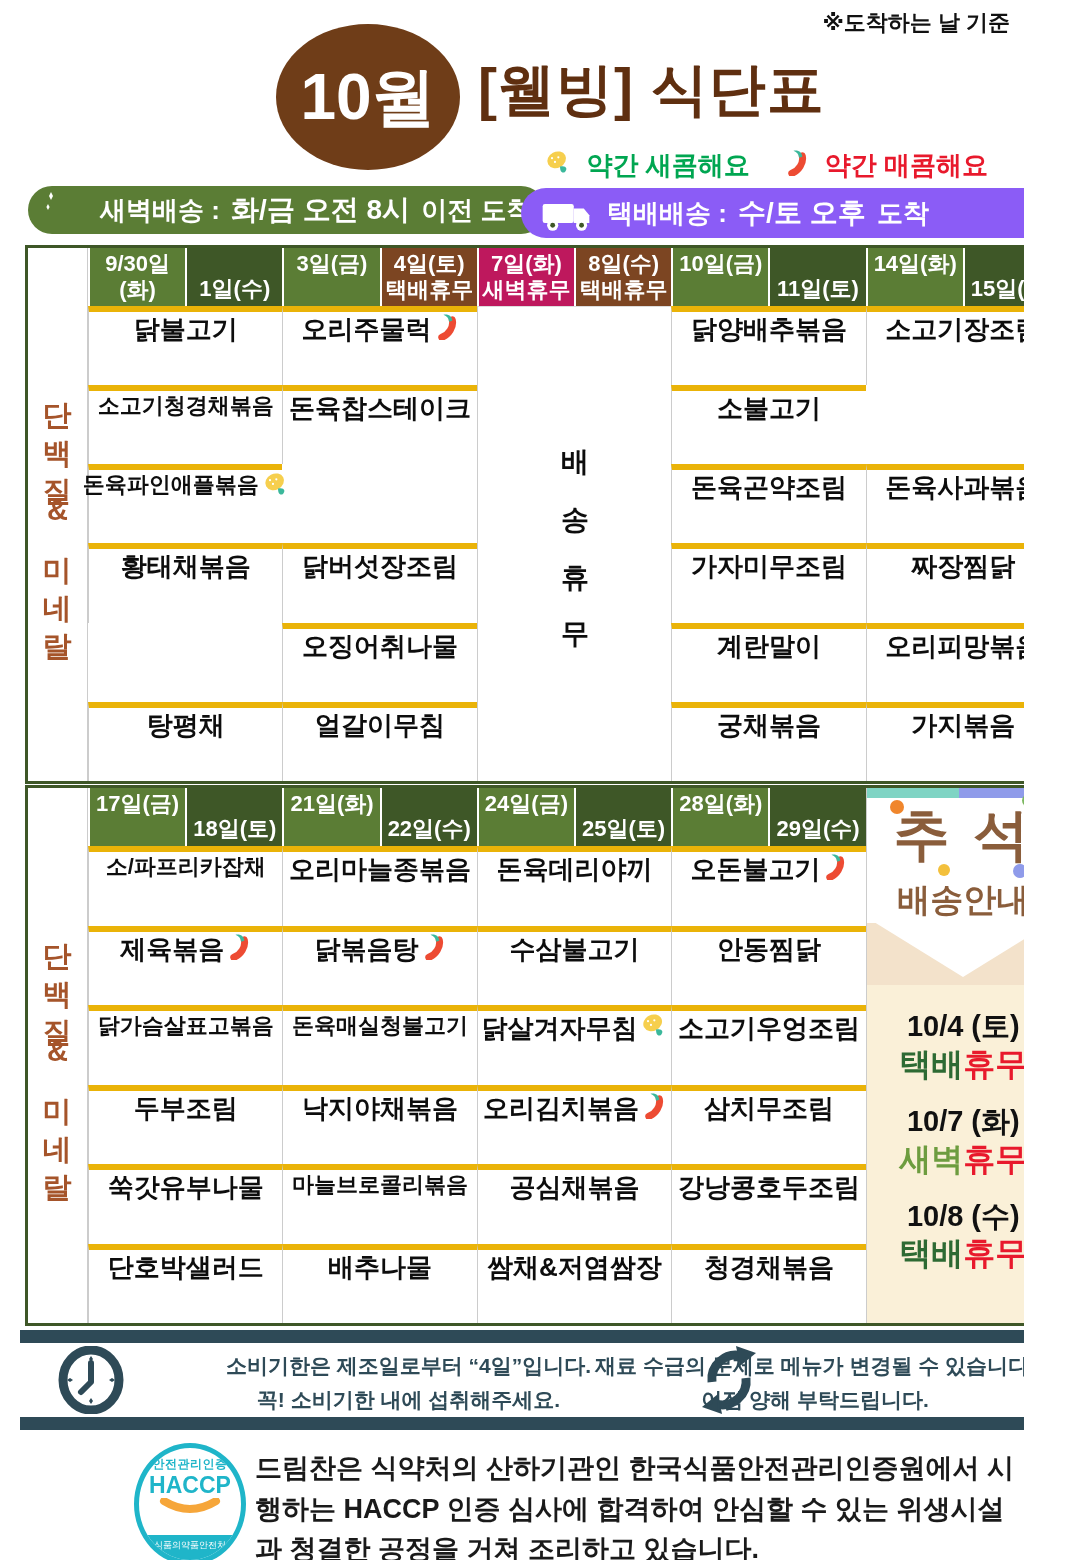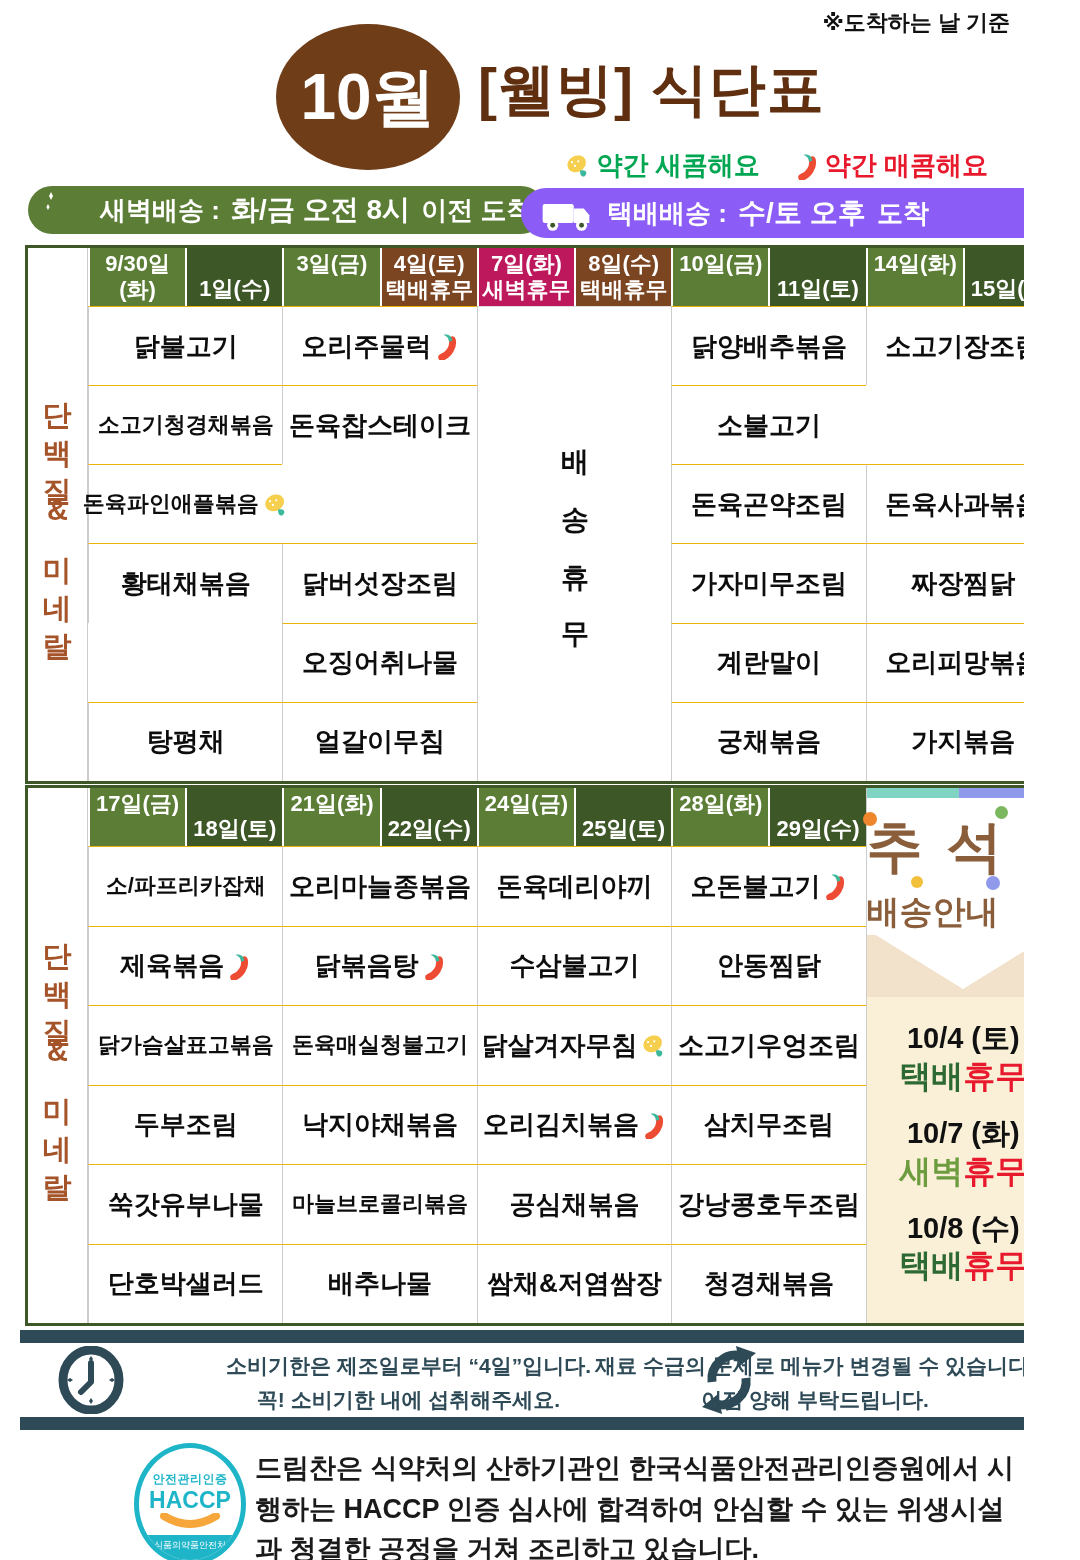--- a/index.html
+++ b/index.html
@@ -7,21 +7,21 @@
           font-family:"Liberation Sans","DejaVu Sans",sans-serif;color:#111;}
 
   
   .note-tr{position:absolute;top:8px;right:14px;font-size:22px;font-weight:700;color:#111;}
   .title-circle{position:absolute;left:276px;top:24px;width:184px;height:146px;border-radius:50%;
                 background:#6f3d18;display:flex;align-items:center;justify-content:center;
                 color:#fff;font-size:64px;font-weight:800;}
   .main-title{position:absolute;left:478px;top:52px;font-size:57px;font-weight:800;color:#5f2f10;letter-spacing:1px;}
 
   .legend{position:absolute;top:148px;right:36px;display:flex;gap:34px;align-items:center;}
-  .legend-item{display:flex;align-items:center;gap:6px;font-size:26px;font-weight:800;}
+  .legend-item{display:flex;align-items:flex-start;gap:16px;font-size:26px;font-weight:800;}
   .lg-green{color:#00a651;} .lg-red{color:#e8192c;}
 
   
   .banner{position:absolute;border-radius:28px;display:flex;align-items:center;color:#fff;font-size:26px;font-weight:600;}
   .banner b{font-size:28px;font-weight:800;margin:0 4px;}
   #banner-dawn{left:28px;top:186px;width:503px;height:48px;background:#5b7d35;padding-left:14px;}
   #banner-parcel{left:521px;top:188px;width:517px;height:50px;background:#8b5cf6;padding-left:16px;}
   .banner .bicon{margin-right:12px;flex:0 0 auto;}
 
   
@@ -34,36 +34,36 @@
               background:#fff;border-right:1px solid #ccc;}
   .label-txt{writing-mode:vertical-lr;text-orientation:upright;color:#a5542a;font-size:29px;
              font-weight:700;letter-spacing:9px;}
 
   .hcell{grid-row:1;color:#fff;font-size:22px;font-weight:600;line-height:1.2;display:flex;
          flex-direction:column;align-items:center;justify-content:flex-start;text-align:center;
          padding-top:3px;border-left:2px solid #fff;}
   .hcell.pos-b{justify-content:flex-end;padding-bottom:4px;}
   .bg-lg{background:#5b7d35;} .bg-dg{background:#3e5727;} .bg-br{background:#7c4522;} .bg-or{background:#be185d;}
 
-  .mcell{display:flex;align-items:center;justify-content:center;gap:2px;text-align:center;
-         font-size:26px;font-weight:600;color:#0d0d0d;border-left:1px solid #ccc;border-top:1px solid #eab308;
+  .mcell{display:flex;align-items:flex-start;justify-content:center;gap:2px;text-align:center;
+         font-size:26px;font-weight:600;color:#0d0d0d;border-left:1px solid #ccc;border-top:6px solid #eab308;
          padding:0 1px;white-space:nowrap;}
   .mcell.long{font-size:22px;}
   .mi{width:24px;height:28px;flex:0 0 auto;margin-left:1px;}
   .mi.lemon{width:27px;height:27px;}
 
   .holiday-cell{display:flex;align-items:center;justify-content:center;border-left:1px solid #ccc;border-top:1px solid #ddd;}
   .holiday-txt{writing-mode:vertical-lr;text-orientation:upright;font-size:28px;font-weight:600;letter-spacing:30px;color:#0d0d0d;}
 
   
   .chuseok{grid-column:10/12;grid-row:1/8;border-left:1px solid #ccc;display:flex;flex-direction:column;background:#fff;}
   .cs-bars{height:10px;display:flex;}
   .cs-bar-teal{flex:0 0 48%;background:#7fd4c4;}
   .cs-bar-purple{flex:1;background:#8f9bea;}
-  .cs-top{background:#fff;text-align:left;padding-top:12px;}
+  .cs-top{background:#fff;text-align:center;padding-top:0;}
   .cs-title-wrap{position:relative;display:inline-block;}
   .cs-title{font-size:56px;font-weight:800;color:#8a5d3b;letter-spacing:4px;}
   .cs-dot{position:absolute;border-radius:50%;}
   .dot-orange{width:14px;height:14px;background:#f0862c;left:-4px;top:2px;}
   .dot-green{width:13px;height:13px;background:#7cb860;right:-2px;top:-4px;}
   .dot-yellow{width:12px;height:12px;background:#f3c03c;left:44px;bottom:-2px;}
   .dot-purple{width:14px;height:14px;background:#8f9bea;right:6px;bottom:-4px;}
   .cs-sub{font-size:33px;font-weight:800;color:#8a5d3b;margin-top:4px;}
   .cs-flap{height:62px;background:#f3e2cb;position:relative;overflow:hidden;}
   .cs-flap:before{content:"";position:absolute;left:50%;transform:translateX(-50%);top:-6px;
@@ -79,21 +79,21 @@
   .ficon{position:absolute;}
   #clock-icon{left:58px;top:1346px;}
   #recycle-icon{left:700px;top:1344px;}
   .fnote{position:absolute;text-align:center;color:#2e4a57;font-size:21px;font-weight:700;line-height:1.6;}
   #note-expiry{left:136px;top:1349px;width:545px;}
   #note-change{left:585px;top:1349px;width:460px;}
 
   
   .haccp-badge{position:absolute;left:134px;top:1443px;width:102px;height:112px;border-radius:50%;
                border:5px solid #1fb5c9;background:#fff;display:flex;flex-direction:column;align-items:center;overflow:hidden;}
-  .hb-top{font-size:12px;color:#1fb5c9;font-weight:700;margin-top:23px;letter-spacing:.5px;}
+  .hb-top{font-size:12px;color:#1fb5c9;font-weight:700;margin-top:8px;letter-spacing:.5px;}
   .hb-main{font-size:23px;color:#1fb5c9;font-weight:800;line-height:1.1;}
   .hb-band{margin-top:auto;width:100%;background:#1fb5c9;color:#fff;font-size:9px;text-align:center;padding:4px 0 8px;}
   .haccp-text{position:absolute;left:255px;top:1448px;width:772px;font-size:27px;font-weight:600;color:#1a1a1a;line-height:1.5;}
 </style>
 </head>
 <body>
 
 <svg width="0" height="0" style="position:absolute" aria-hidden="true">
   <symbol id="sym-chili" viewBox="0 0 26 32">
     <path d="M19 9 C21 17 15 26 7 29" stroke="#ed4b33" stroke-width="8" fill="none" stroke-linecap="round"></path>

